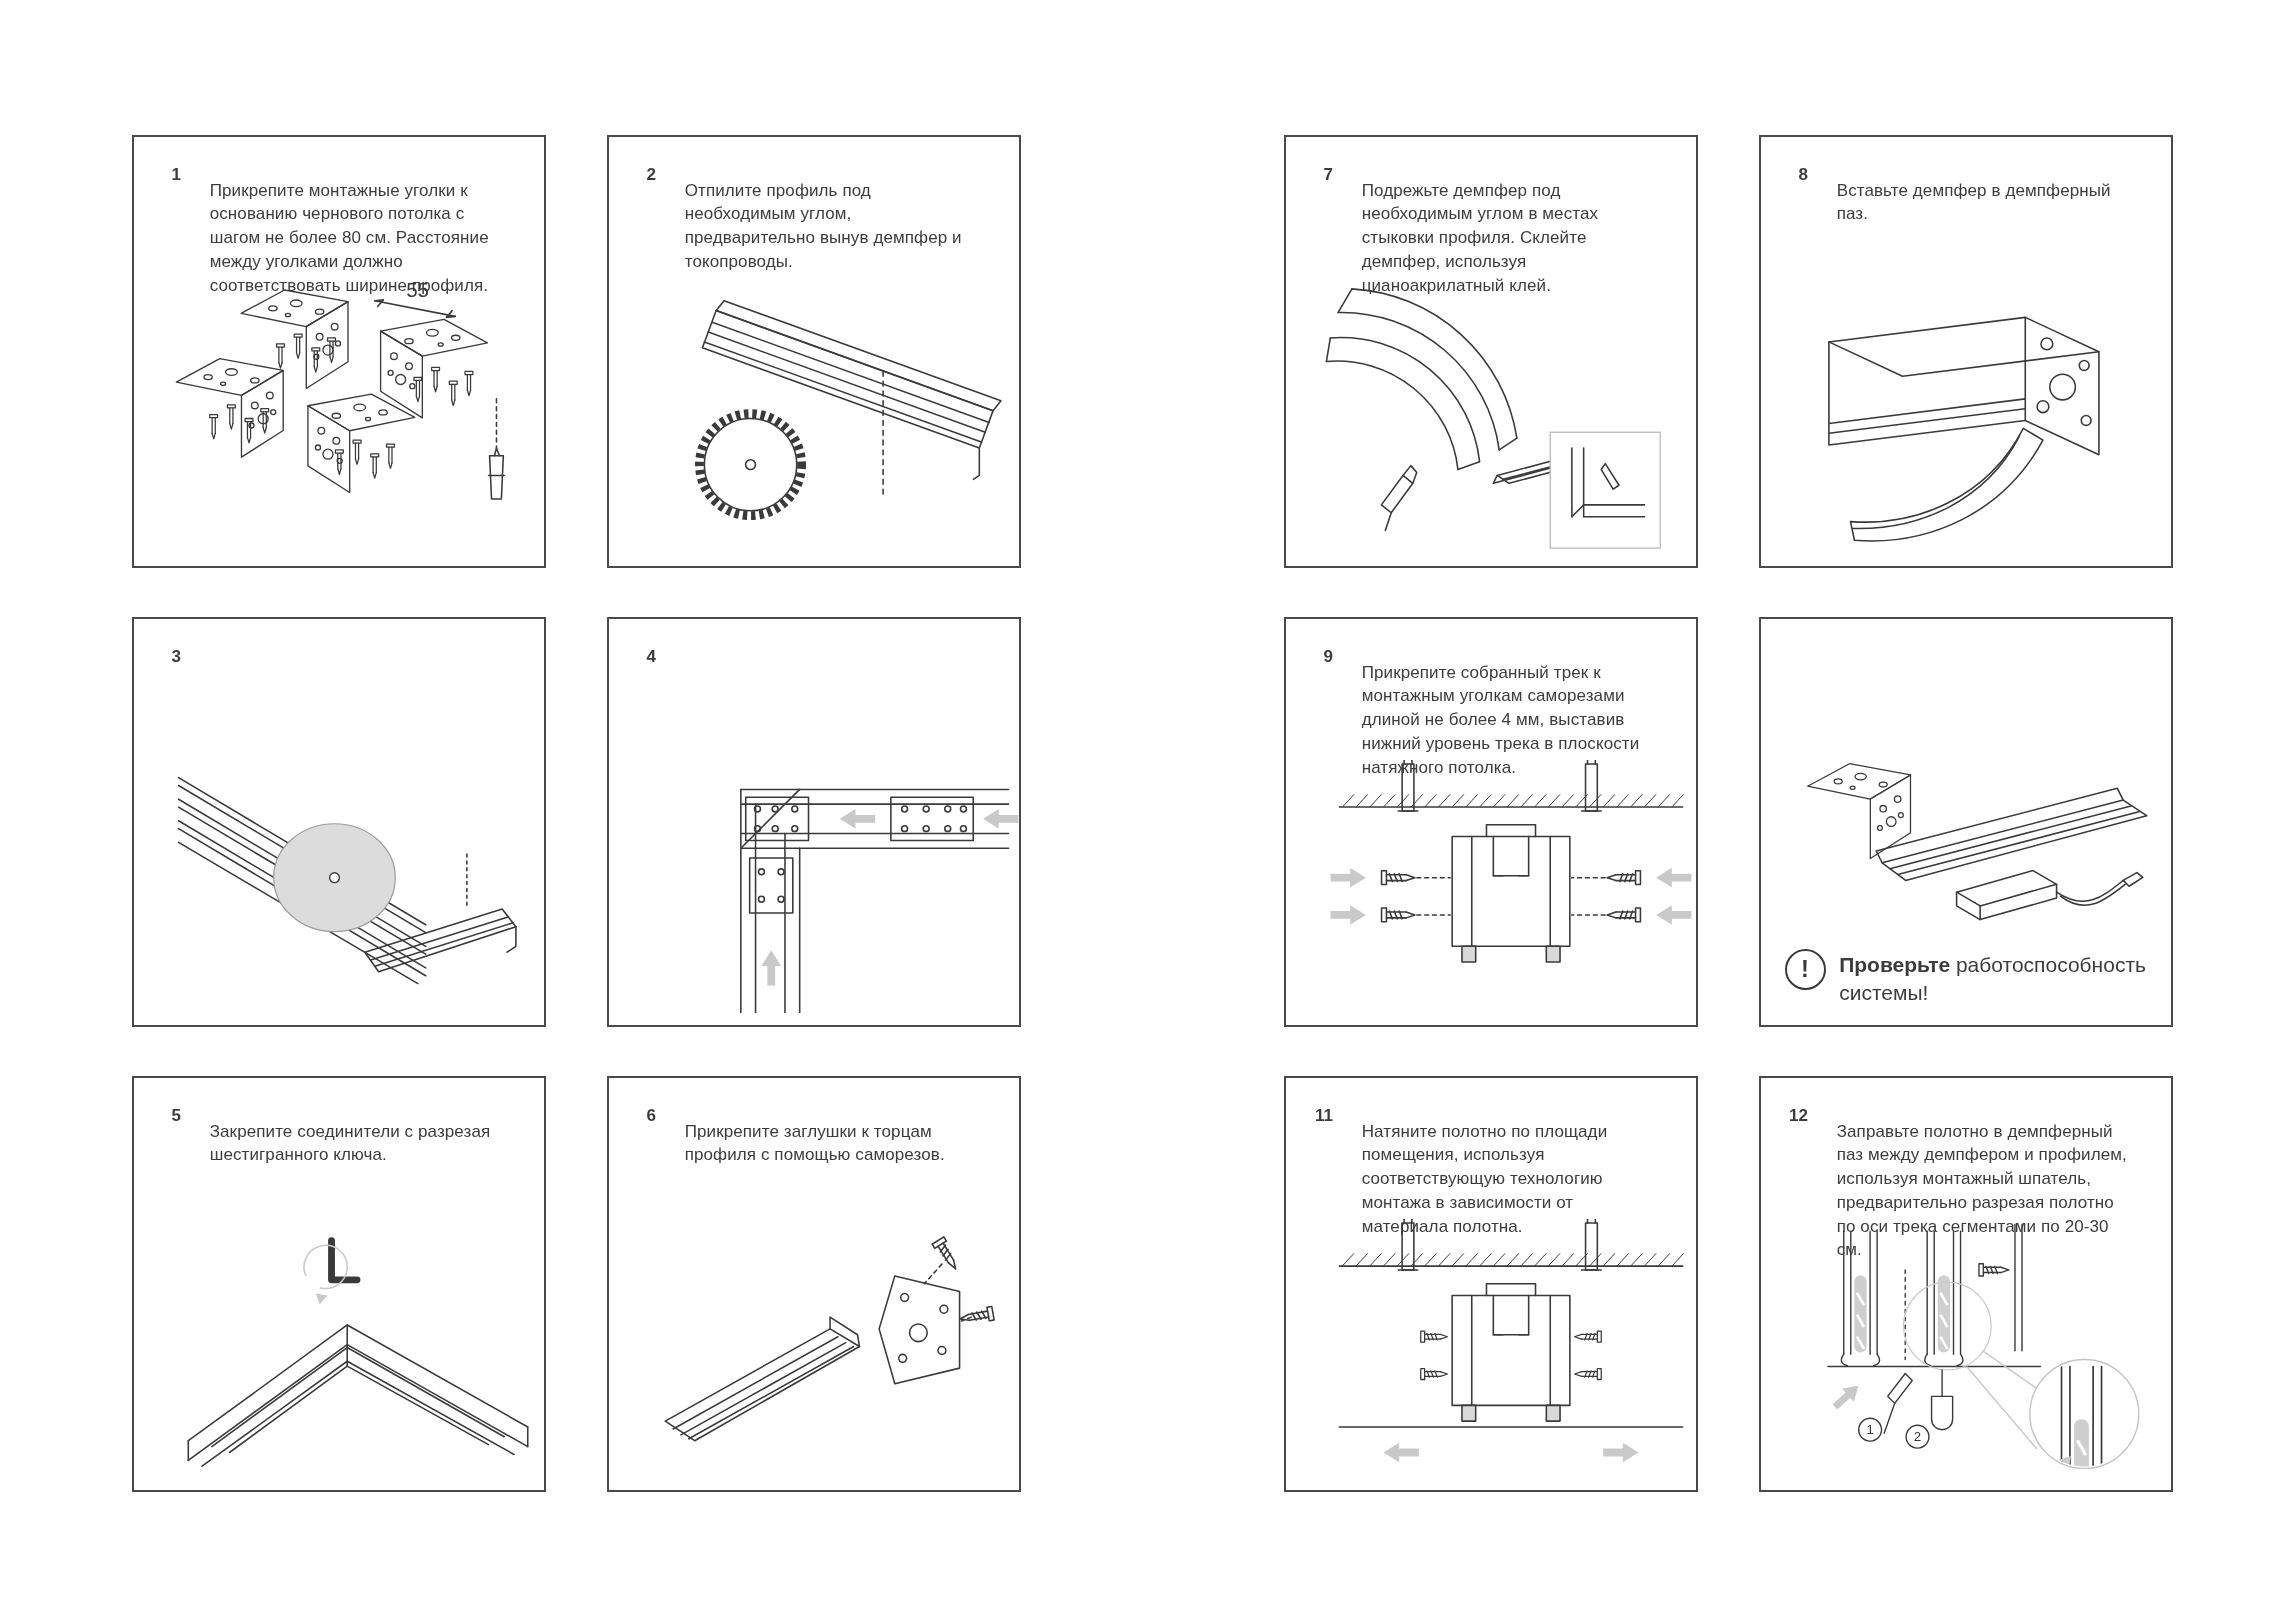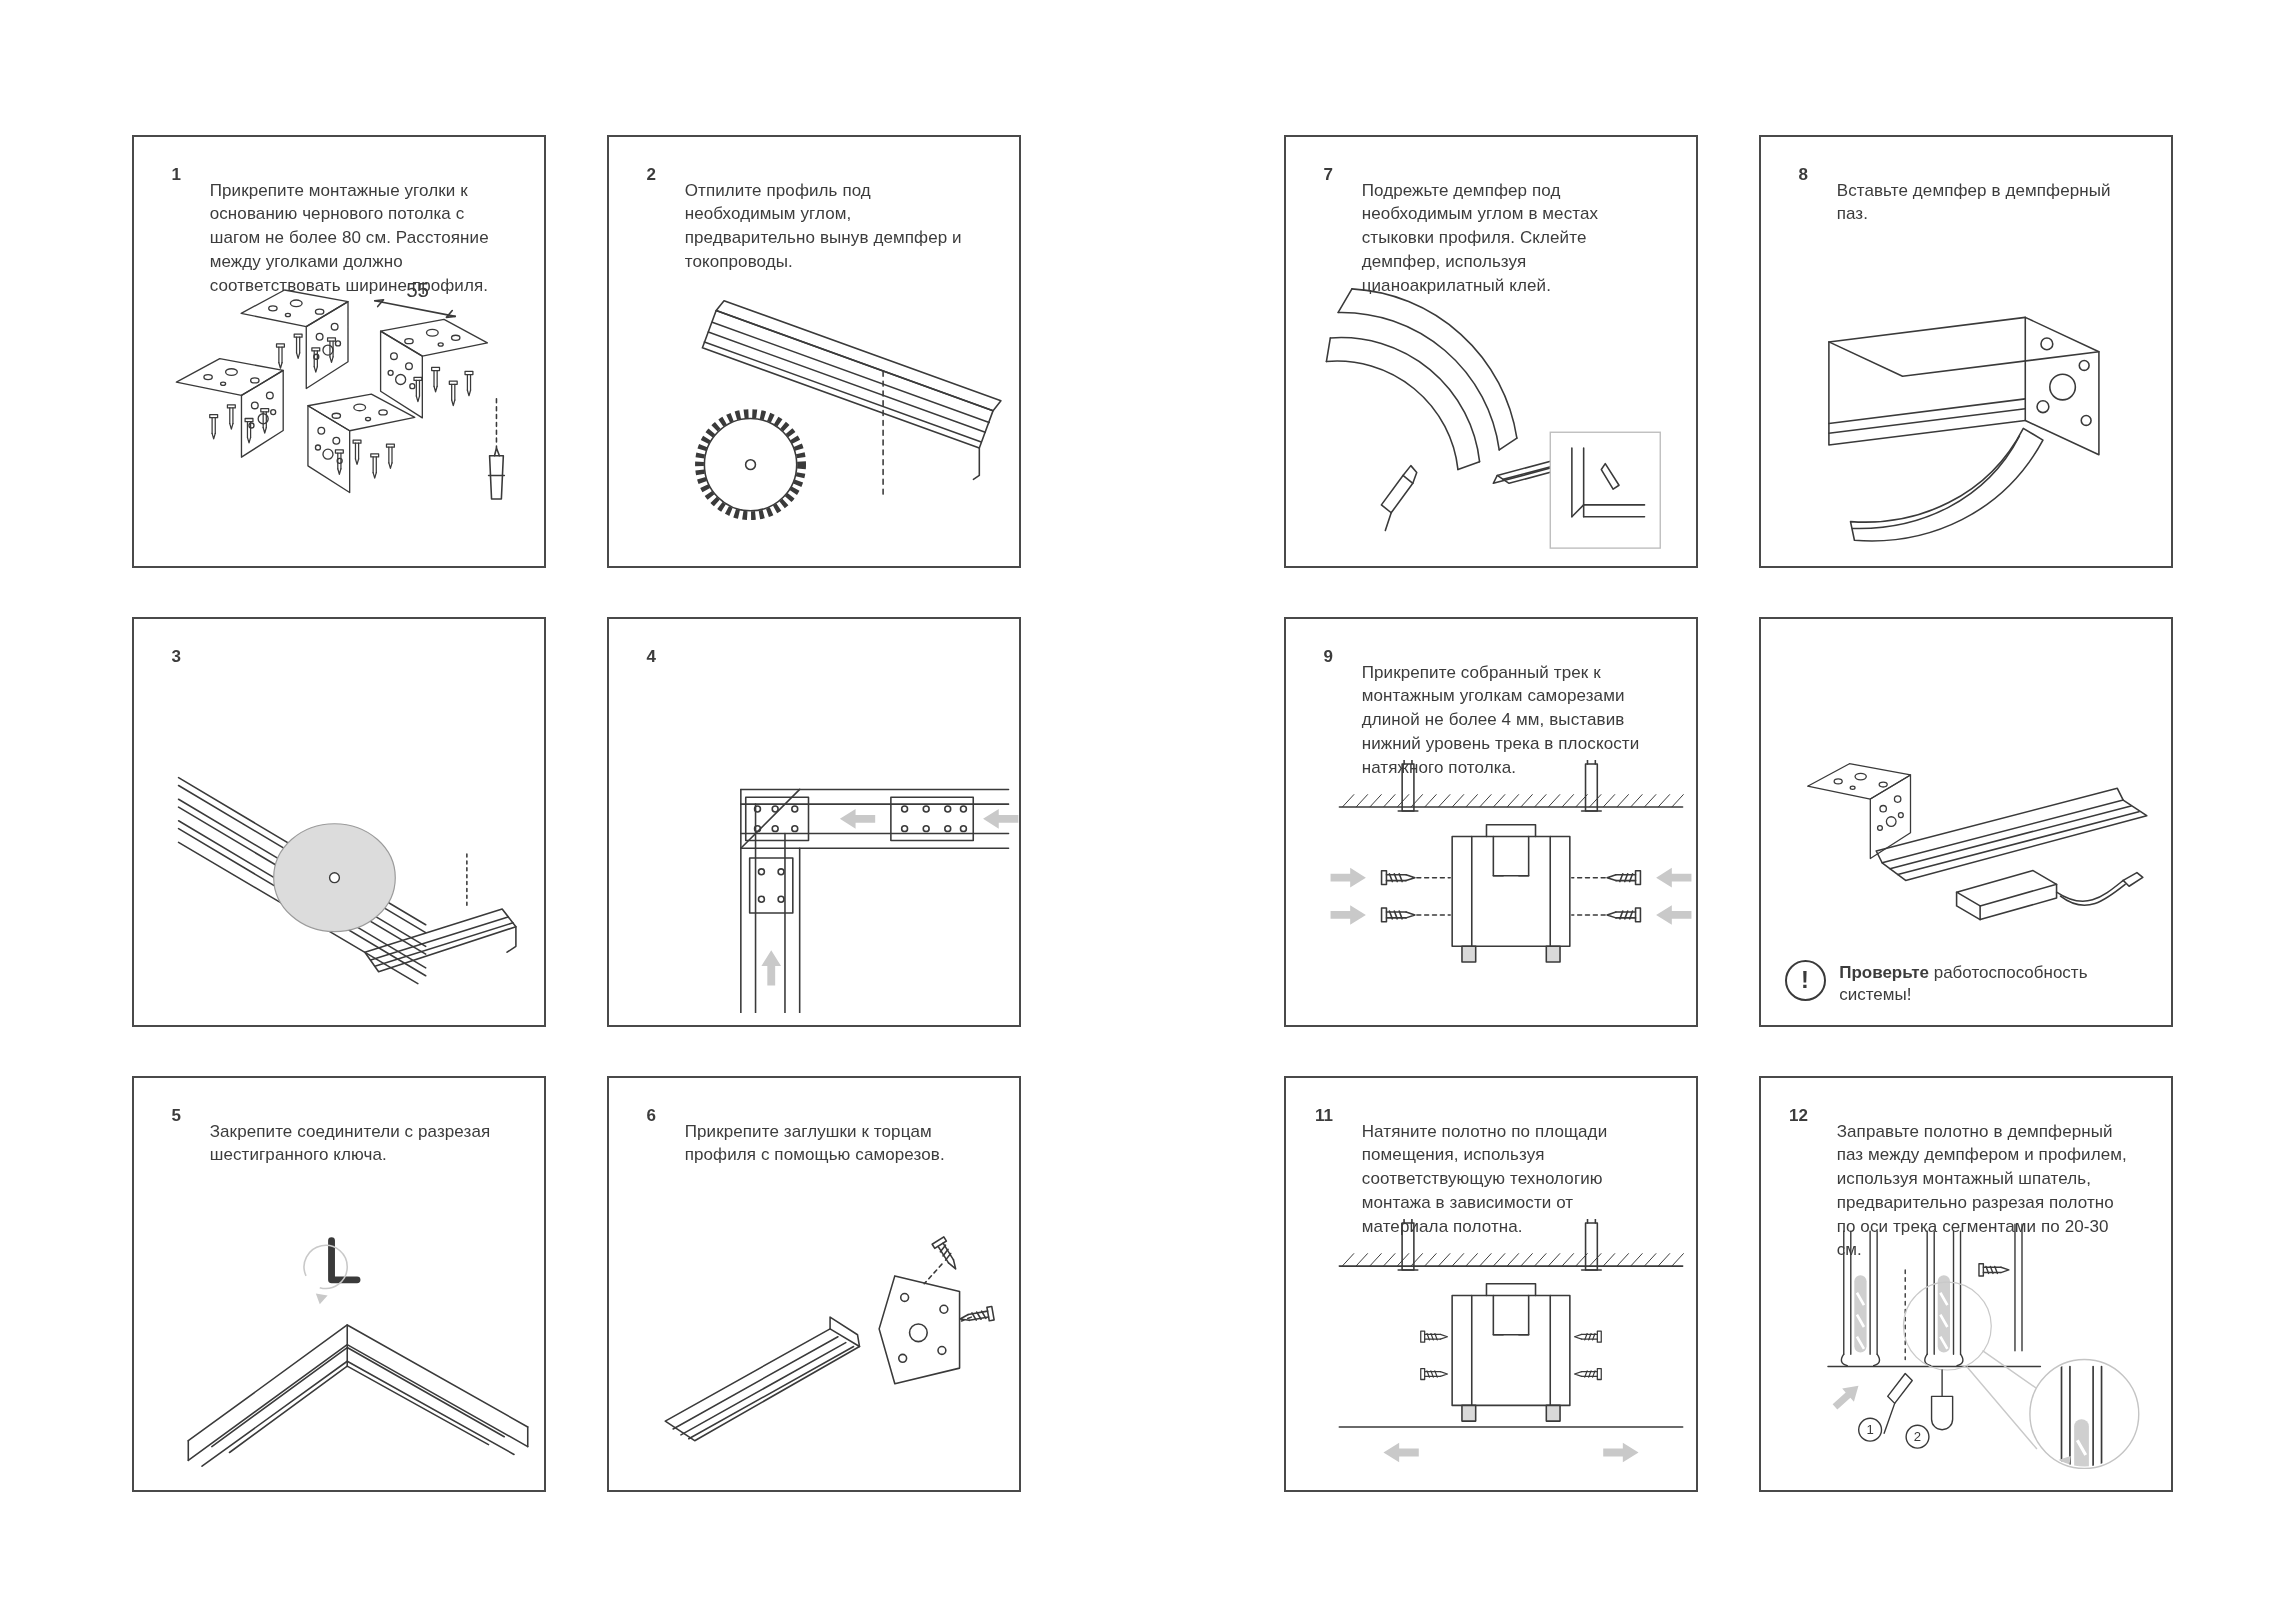--- a/index.html
+++ b/index.html
@@ -16,21 +16,21 @@
   .panel-10 .art{height:196px;bottom:76px;}
   svg{display:block;width:100%;height:100%;}
   .ln{fill:none;stroke:#3a3a3a;stroke-width:1.6;stroke-linejoin:round;stroke-linecap:round;}
   .ln-thin{fill:none;stroke:#3a3a3a;stroke-width:1;}
   .gray{fill:none;stroke:#c9c9c9;stroke-width:1.6;}
   .garrow{fill:#c9c9c9;stroke:none;}
   .dimtxt{font-size:21px;fill:#3a3a3a;}
   .circnum{font-size:15px;fill:#3a3a3a;text-anchor:middle;}
   .note{position:absolute;left:23.5px;right:19.6px;bottom:17.6px;display:flex;align-items:flex-start;gap:13.7px;}
   .warn-circle{flex:0 0 auto;width:37px;height:37px;border:2.5px solid #3a3a3a;border-radius:50%;display:flex;align-items:center;justify-content:center;font-weight:bold;font-size:23.5px;color:#3a3a3a;}
-  .note-text{margin:2px 0 0 0;font-size:17px;line-height:1.35;}
+  .note-text{margin:2px 0 0 0;font-size:21px;line-height:1.35;}
 </style>
 </head>
 <body>
 
 <svg width="0" height="0" style="position:absolute" aria-hidden="true" viewBox="0 0 2339 1654">
   <defs>
     <g id="bracketA" class="ln">
       <path d="M0,34 L52,6 L128,20 L78,50 Z"></path>
       <path d="M78,50 L128,20 L128,92 L78,124 Z"></path>
       <ellipse cx="38" cy="28" rx="5" ry="3"></ellipse>

